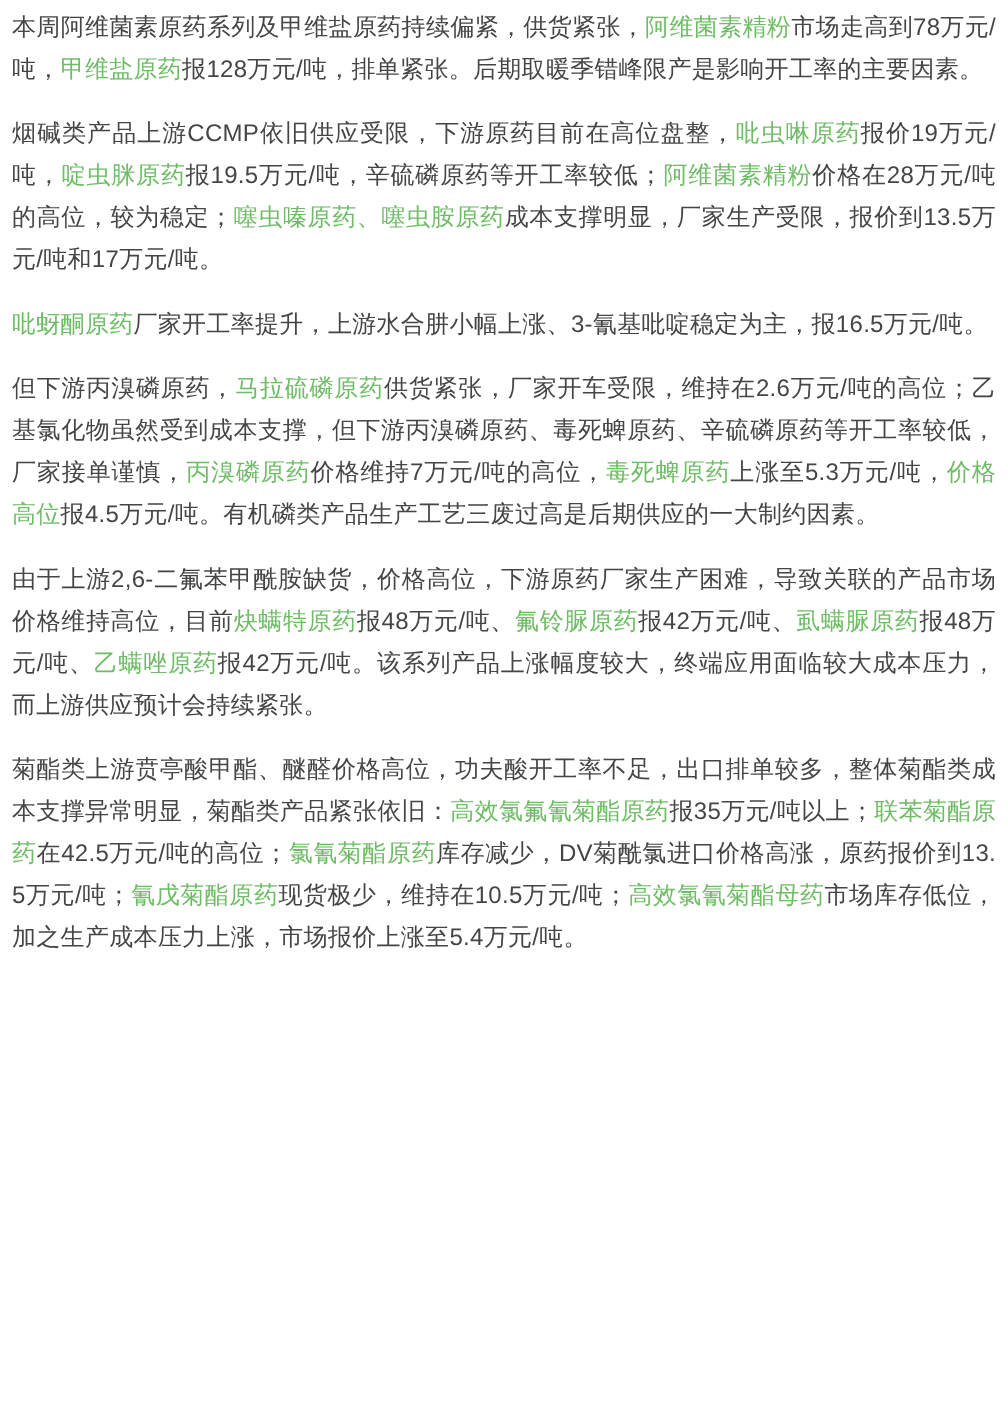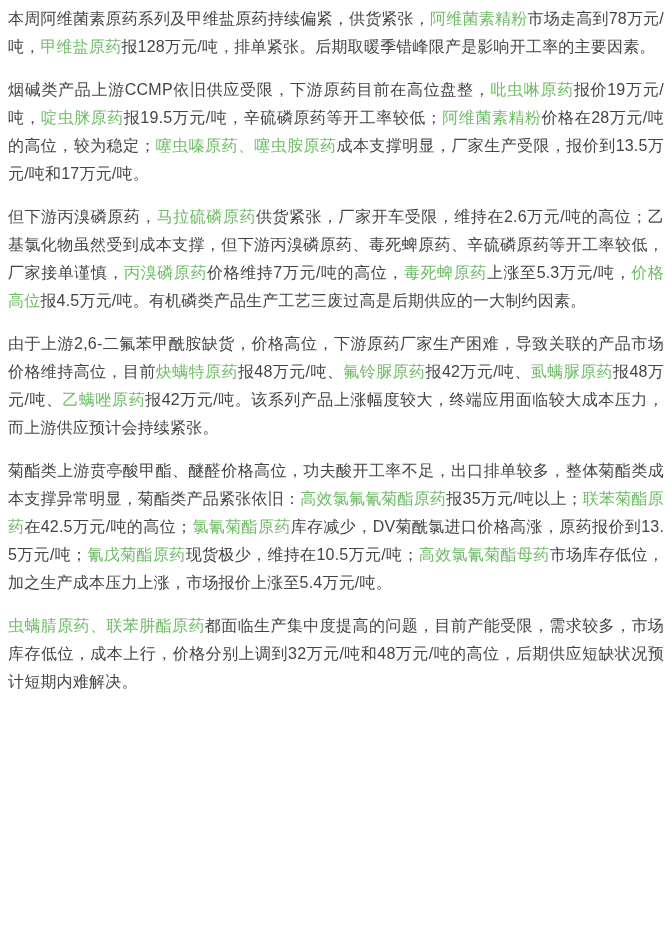--- a/index.html
+++ b/index.html
@@ -31,17 +31,17 @@
   .hl {
     color: var(--highlight-color, #6fbc66);
   }
 </style>
 </head>
 <body>
 
 <div class="article" id="article">
     <p class="para"><span class="">本周阿维菌素原药系列及甲维盐原药持续偏紧，供货紧张，</span><span class="hl">阿维菌素精粉</span><span class="">市场走高到78万元/吨，</span><span class="hl">甲维盐原药</span><span class="">报128万元/吨，排单紧张。后期取暖季错峰限产是影响开工率的主要因素。</span></p>
     <p class="para"><span class="">烟碱类产品上游CCMP依旧供应受限，下游原药目前在高位盘整，</span><span class="hl">吡虫啉原药</span><span class="">报价19万元/吨，</span><span class="hl">啶虫脒原药</span><span class="">报19.5万元/吨，辛硫磷原药等开工率较低；</span><span class="hl">阿维菌素精粉</span><span class="">价格在28万元/吨的高位，较为稳定；</span><span class="hl">噻虫嗪原药、噻虫胺原药</span><span class="">成本支撑明显，厂家生产受限，报价到13.5万元/吨和17万元/吨。</span></p>
+    <p class="para"><span class="hl">吡蚜酮原药</span><span class="">厂家开工率提升，上游水合肼小幅上涨、3-氰基吡啶稳定为主，报16.5万元/吨。</span></p>
     <p class="para"><span class="">但下游丙溴磷原药，</span><span class="hl">马拉硫磷原药</span><span class="">供货紧张，厂家开车受限，维持在2.6万元/吨的高位；乙基氯化物虽然受到成本支撑，但下游丙溴磷原药、毒死蜱原药、辛硫磷原药等开工率较低，厂家接单谨慎，</span><span class="hl">丙溴磷原药</span><span class="">价格维持7万元/吨的高位，</span><span class="hl">毒死蜱原药</span><span class="">上涨至5.3万元/吨，</span><span class="hl">价格高位</span><span class="">报4.5万元/吨。有机磷类产品生产工艺三废过高是后期供应的一大制约因素。</span></p>
     <p class="para"><span class="">由于上游2,6-二氟苯甲酰胺缺货，价格高位，下游原药厂家生产困难，导致关联的产品市场价格维持高位，目前</span><span class="hl">炔螨特原药</span><span class="">报48万元/吨、</span><span class="hl">氟铃脲原药</span><span class="">报42万元/吨、</span><span class="hl">虱螨脲原药</span><span class="">报48万元/吨、</span><span class="hl">乙螨唑原药</span><span class="">报42万元/吨。该系列产品上涨幅度较大，终端应用面临较大成本压力，而上游供应预计会持续紧张。</span></p>
     <p class="para"><span class="">菊酯类上游贲亭酸甲酯、醚醛价格高位，功夫酸开工率不足，出口排单较多，整体菊酯类成本支撑异常明显，菊酯类产品紧张依旧：</span><span class="hl">高效氯氟氰菊酯原药</span><span class="">报35万元/吨以上；</span><span class="hl">联苯菊酯原药</span><span class="">在42.5万元/吨的高位；</span><span class="hl">氯氰菊酯原药</span><span class="">库存减少，DV菊酰氯进口价格高涨，原药报价到13.5万元/吨；</span><span class="hl">氰戊菊酯原药</span><span class="">现货极少，维持在10.5万元/吨；</span><span class="hl">高效氯氰菊酯母药</span><span class="">市场库存低位，加之生产成本压力上涨，市场报价上涨至5.4万元/吨。</span></p>
-    <p class="para"><span class="hl">虫螨腈原药、联苯肼酯原药</span><span class="">都面临生产集中度提高的问题，目前产能受限，需求较多，市场库存低位，成本上行，价格分别上调到32万元/吨和48万元/吨的高位，后期供应短缺状况预计短期内难解决。</span></p>
   </div>
 
 </body></html>

